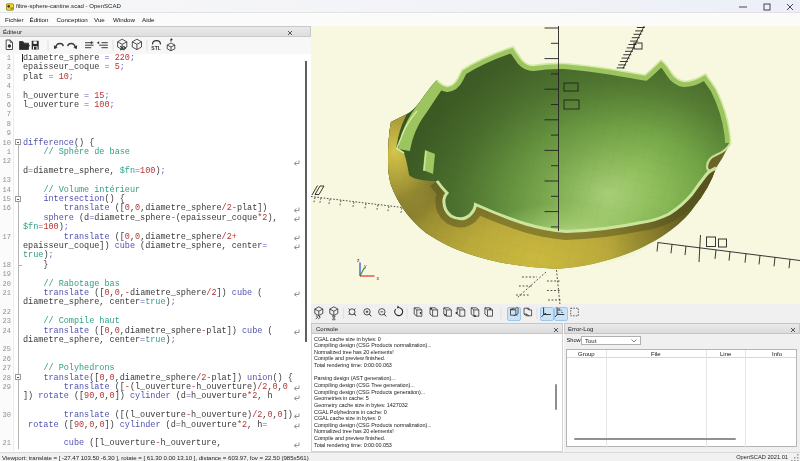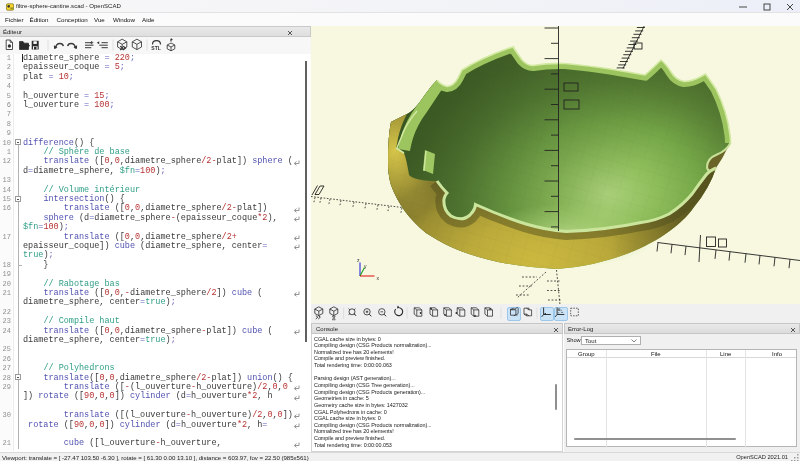--- a/index.html
+++ b/index.html
@@ -142,21 +142,20 @@
 <div class="foldbox" style="top:320px"></div>
 
  <div style="position:absolute;left:22px;top:0;width:1.2px;height:8px;background:#222"></div>
  <div class="crow" style="top:0.0px">diametre_sphere <span style="color:#6161bd">=</span> <span style="color:#b73434">220</span><span style="color:#6161bd">;</span></div>
     <div class="crow" style="top:9.4px">epaisseur_coque <span style="color:#6161bd">=</span> <span style="color:#b73434">5</span><span style="color:#6161bd">;</span></div>
     <div class="crow" style="top:18.8px">plat <span style="color:#6161bd">=</span> <span style="color:#b73434">10</span><span style="color:#6161bd">;</span></div>
     <div class="crow" style="top:37.6px">h_ouverture <span style="color:#6161bd">=</span> <span style="color:#b73434">15</span><span style="color:#6161bd">;</span></div>
     <div class="crow" style="top:47.0px">l_ouverture <span style="color:#6161bd">=</span> <span style="color:#b73434">100</span><span style="color:#6161bd">;</span></div>
     <div class="crow" style="top:84.6px"><span style="color:#5252b2">difference</span>() {</div>
     <div class="crow" style="top:94.0px">    <span style="color:#2f9e86">// Sphère de base</span></div>
-    <div class="crow" style="top:103.4px">    <span style="color:#5252b2">translate</span> ([<span style="color:#b73434">0</span>,<span style="color:#b73434">0</span>,diametre_sphere<span style="color:#b73434">/</span><span style="color:#b73434">2</span><span style="color:#b73434">-</span>plat]) <span style="color:#5252b2">sphere</span> (</div>
     <svg width="7" height="6" viewBox="0 0 7 6" style="position:absolute;left:293px;top:105.6px">
       <path d="M6 0.5 V3.5 H2 M3.5 1.5 L1.2 3.5 L3.5 5.3" fill="none" stroke="#8a8a8a" stroke-width="0.9"></path>
     </svg>
     <div class="crow" style="top:112.8px">d<span style="color:#6161bd">=</span>diametre_sphere, <span style="color:#2f9e86">$fn</span><span style="color:#6161bd">=</span><span style="color:#b73434">100</span>)<span style="color:#6161bd">;</span></div>
     <div class="crow" style="top:131.6px">    <span style="color:#2f9e86">// Volume intérieur</span></div>
     <div class="crow" style="top:141.0px">    <span style="color:#5252b2">intersection</span>() {</div>
     <div class="crow" style="top:150.4px">        <span style="color:#5252b2">translate</span> ([<span style="color:#b73434">0</span>,<span style="color:#b73434">0</span>,diametre_sphere<span style="color:#b73434">/</span><span style="color:#b73434">2</span><span style="color:#b73434">-</span>plat])</div>
     <svg width="7" height="6" viewBox="0 0 7 6" style="position:absolute;left:293px;top:152.6px">
       <path d="M6 0.5 V3.5 H2 M3.5 1.5 L1.2 3.5 L3.5 5.3" fill="none" stroke="#8a8a8a" stroke-width="0.9"></path>
     </svg>

